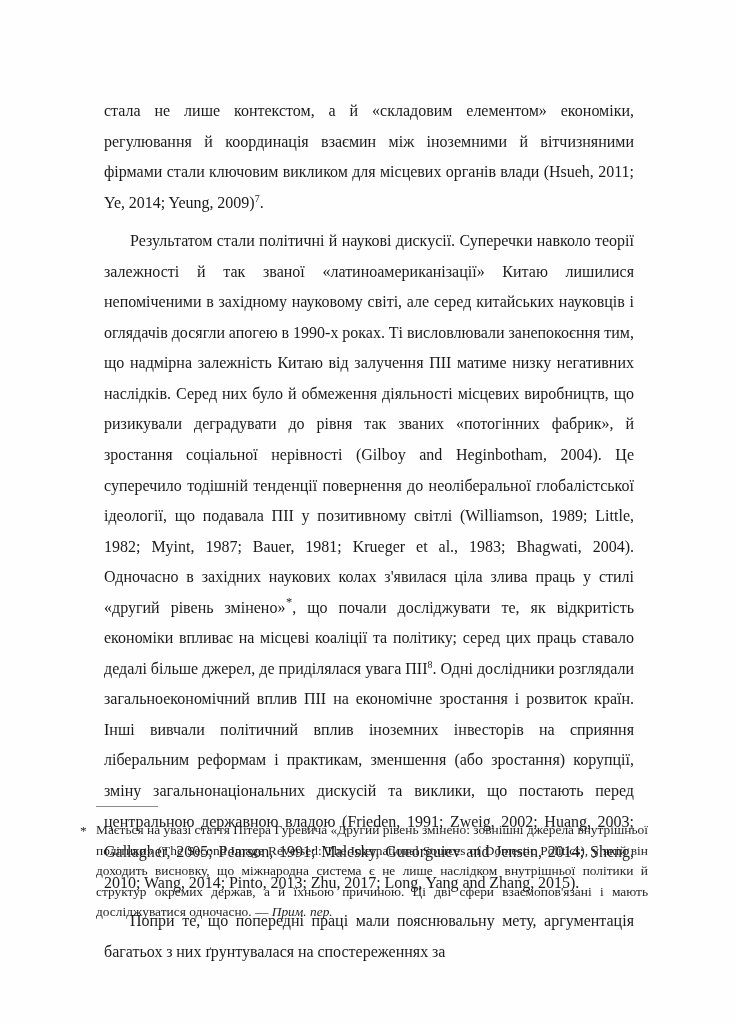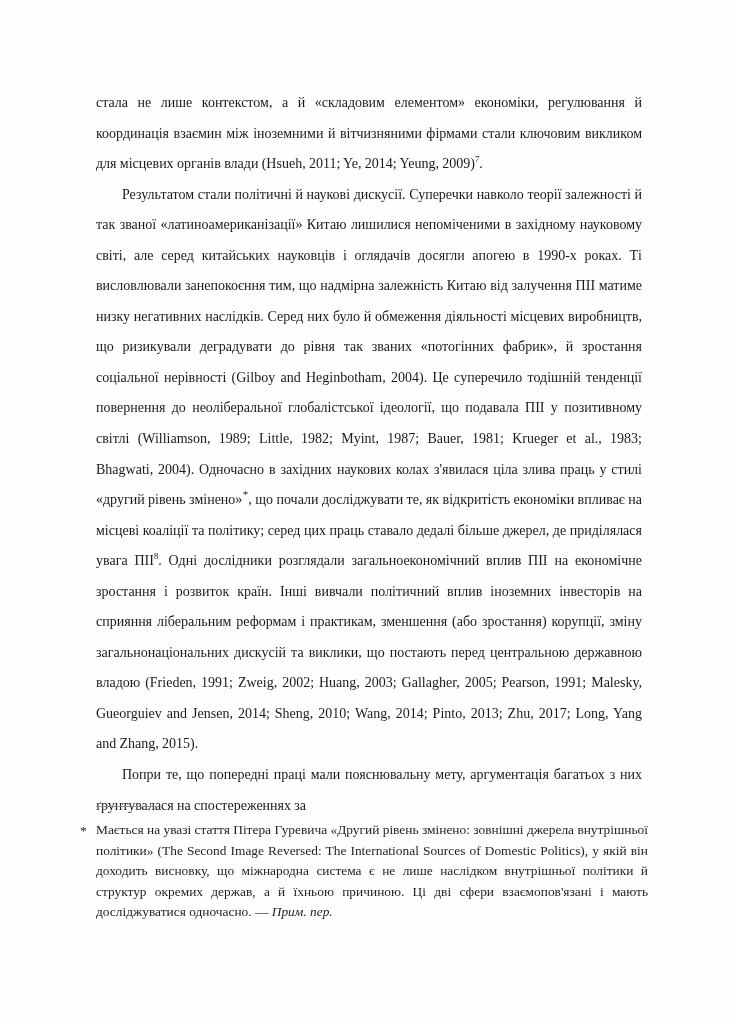--- a/index.html
+++ b/index.html
@@ -39,22 +39,22 @@
   }
 
   
   .textblock {
     position: absolute;
     top: 88px;
     left: 96px;
     width: 546px;
   }
   p.body {
-    margin: 0;
-    font-size: 14px;
+    margin: 8px;
+    font-size: 16px;
     line-height: 30.55px;
     text-align: justify;
     text-justify: inter-word;
     hyphens: manual;
     -webkit-hyphens: manual;
     word-spacing: -0.2px;
   }
   p.body + p.body {
     text-indent: 26px;
   }

